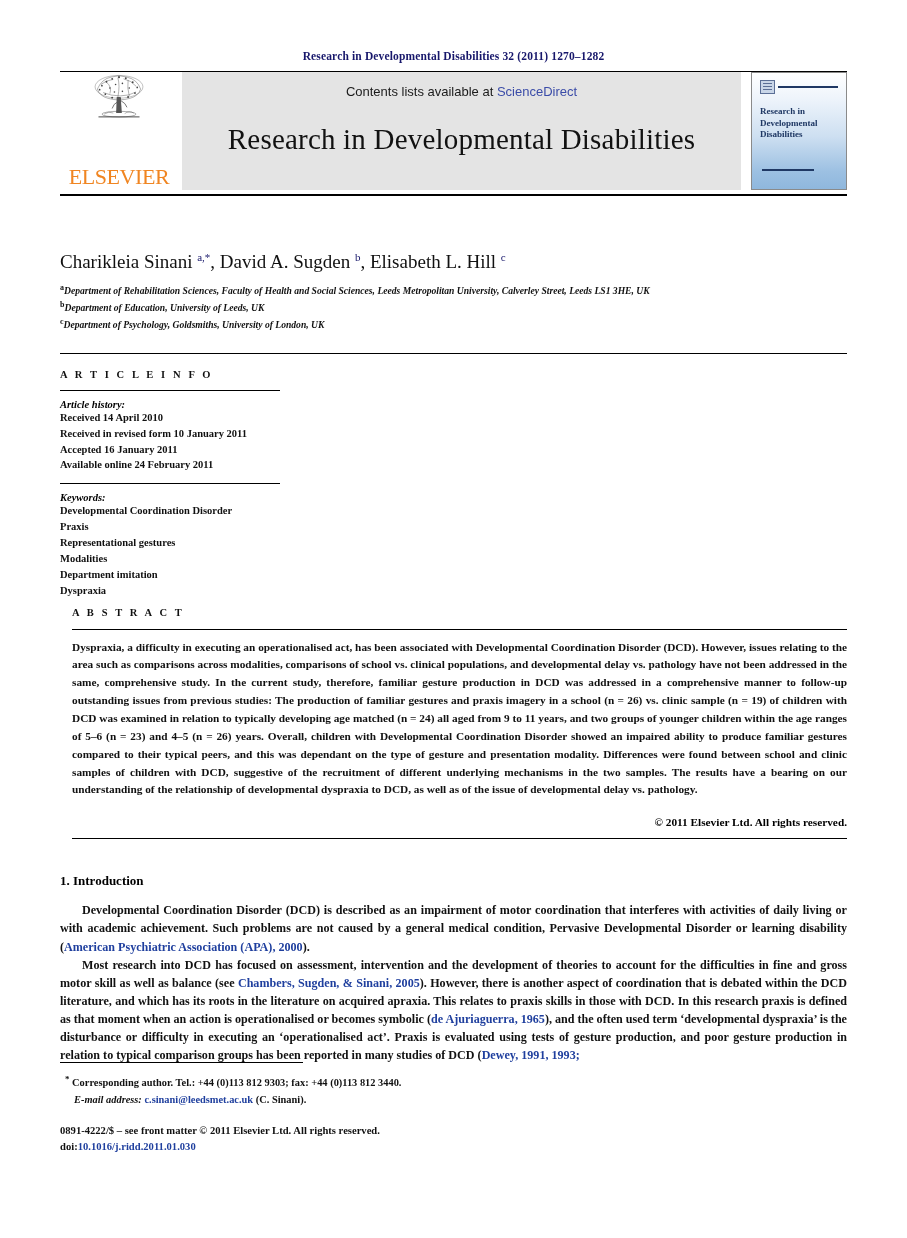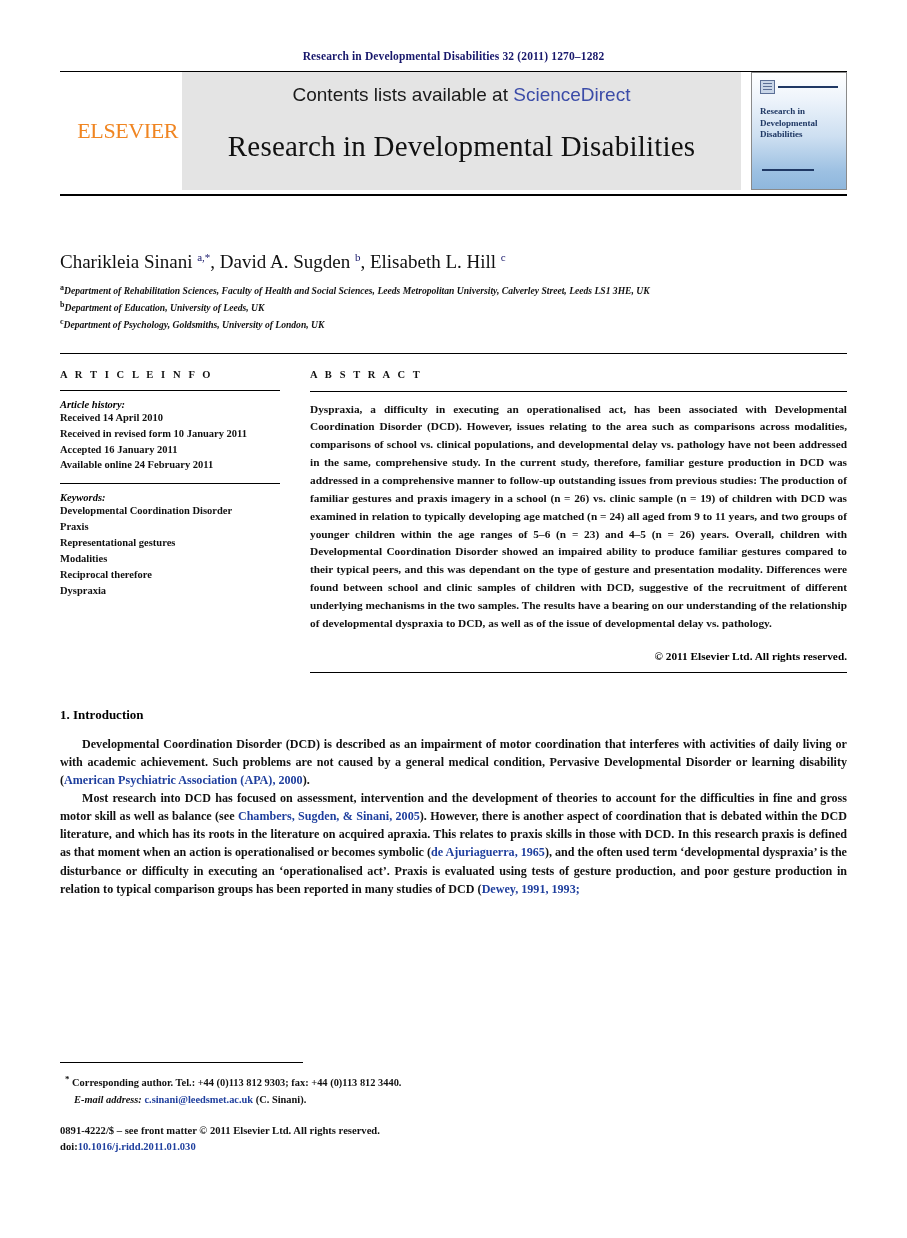--- a/index.html
+++ b/index.html
@@ -42,20 +42,21 @@
   .masthead {
     display: flex;
     align-items: stretch;
     height: 118px;
     position: relative;
   }
   .elsevier-logo {
     width: 118px;
     flex: 0 0 118px;
     display: flex;
+    flex-direction: column;
     align-items: center;
     justify-content: flex-end;
     padding-bottom: 2px;
     box-sizing: border-box;
     gap: 44px;
   }
   .tree-svg { display:block; }
   .elsevier-word {
     font-family: "Liberation Serif", serif;
     font-size: 22px;
@@ -70,21 +71,21 @@
     margin-left: 4px;
     margin-right: 10px;
     display: flex;
     flex-direction: column;
     align-items: center;
     padding-top: 12px;
     box-sizing: border-box;
   }
   .contents-line {
     font-family: "Liberation Sans", sans-serif;
-    font-size: 19px;
+    font-size: 13px;
     color: #1a1a1a;
   }
   .contents-line .sd {
     color: #3b4ca8;
   }
   .journal-name {
     font-family: "Liberation Serif", serif;
     font-size: 29px;
     color: #111;
     margin-top: 24px;
@@ -163,20 +164,21 @@
   .affiliations sup { font-style: normal; font-size: 8px; }
 
   
   .info-rule-top {
     border-top: 1.3px solid #000;
     margin-top: 20px;
   }
   .info-area {
     display: flex;
     padding-top: 15px;
+    flex-direction: column;
   }
   .col-info {
     width: 238px;
     flex: 0 0 238px;
     padding-right: 18px;
     box-sizing: border-box;
   }
   .col-abstract {
     flex: 1 1 auto;
     padding-left: 12px;
@@ -372,21 +374,21 @@
           <div>Accepted 16 January 2011</div>
           <div>Available online 24 February 2011</div>
         </div>
       <div class="thin-rule"></div>
       <div class="info-head">Keywords:</div>
       <div class="info-list">
           <div>Developmental Coordination Disorder</div>
           <div>Praxis</div>
           <div>Representational gestures</div>
           <div>Modalities</div>
-          <div>Reciprocal therefore</div>
+          <div>Department imitation</div>
           <div>Dyspraxia</div>
         </div>
     </div>
 
     <div class="col-abstract">
       <div class="sec-label">A B S T R A C T</div>
       <div class="abstract-rule"></div>
       <div class="abstract-text">Dyspraxia, a difficulty in executing an operationalised act, has been associated with Developmental Coordination Disorder (DCD). However, issues relating to the area such as comparisons across modalities, comparisons of school vs. clinical populations, and developmental delay vs. pathology have not been addressed in the same, comprehensive study. In the current study, therefore, familiar gesture production in DCD was addressed in a comprehensive manner to follow-up outstanding issues from previous studies: The production of familiar gestures and praxis imagery in a school (n = 26) vs. clinic sample (n = 19) of children with DCD was examined in relation to typically developing age matched (n = 24) all aged from 9 to 11 years, and two groups of younger children within the age ranges of 5–6 (n = 23) and 4–5 (n = 26) years. Overall, children with Developmental Coordination Disorder showed an impaired ability to produce familiar gestures compared to their typical peers, and this was dependant on the type of gesture and presentation modality. Differences were found between school and clinic samples of children with DCD, suggestive of the recruitment of different underlying mechanisms in the two samples. The results have a bearing on our understanding of the relationship of developmental dyspraxia to DCD, as well as of the issue of developmental delay vs. pathology.</div>
       <div class="copyright-line">© 2011 Elsevier Ltd. All rights reserved.</div>
       <div class="abstract-rule-bottom"></div>

